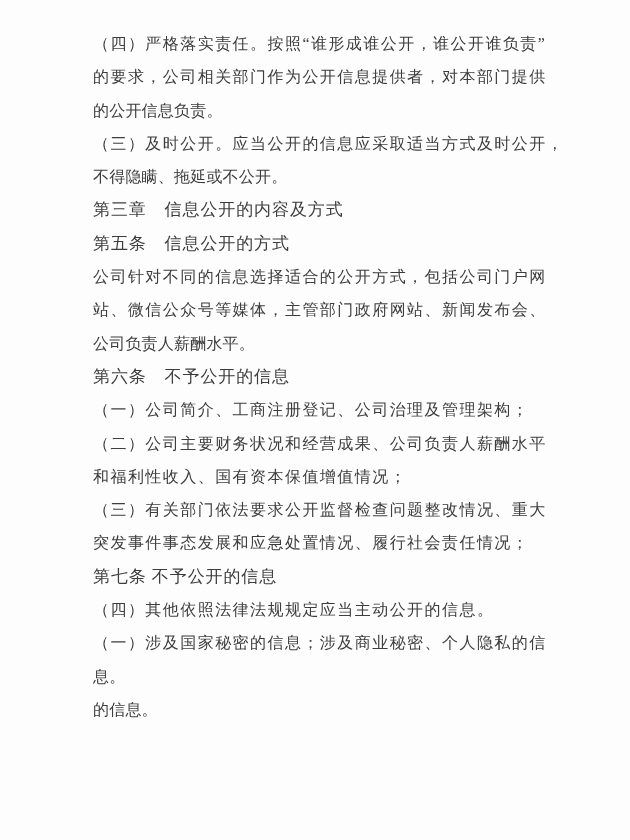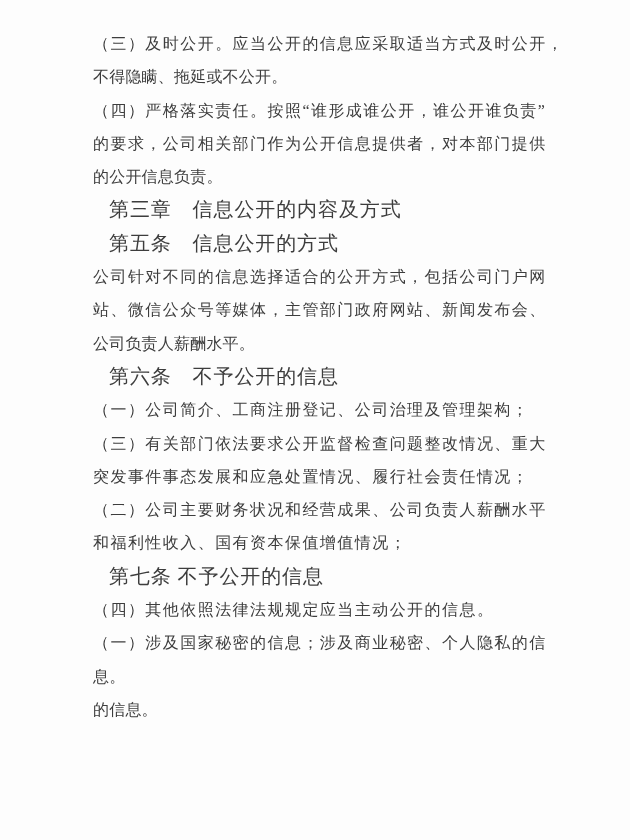--- a/index.html
+++ b/index.html
@@ -28,40 +28,39 @@
     white-space: nowrap;
     text-rendering: optimizeLegibility;
   }
   .line.fill {
     letter-spacing: 1.45px;
   }
   .line.compact {
     letter-spacing: 0.2px;
   }
   .line.heading {
-    font-size: 20px;
+    font-size: 17px;
     letter-spacing: 0.9px;
-    margin-left: 16px;
   }
   .para { margin: 0; padding: 0; }
 </style>
 </head>
 <body>
 
 <div class="page">
 
   <div class="para">
-    <div class="line fill">（三）及时公开。应当公开的信息应采取适当方式及时公开，</div>
-    <div class="line compact">不得隐瞒、拖延或不公开。</div>
+    <div class="line fill">（四）严格落实责任。按照“谁形成谁公开，谁公开谁负责”</div>
+    <div class="line fill">的要求，公司相关部门作为公开信息提供者，对本部门提供</div>
+    <div class="line compact">的公开信息负责。</div>
   </div>
 
   <div class="para">
-    <div class="line fill">（四）严格落实责任。按照“谁形成谁公开，谁公开谁负责”</div>
-    <div class="line fill">的要求，公司相关部门作为公开信息提供者，对本部门提供</div>
-    <div class="line compact">的公开信息负责。</div>
+    <div class="line fill">（三）及时公开。应当公开的信息应采取适当方式及时公开，</div>
+    <div class="line compact">不得隐瞒、拖延或不公开。</div>
   </div>
 
   <div class="para">
     <div class="line heading">第三章　信息公开的内容及方式</div>
   </div>
 
   <div class="para">
     <div class="line heading">第五条　信息公开的方式</div>
   </div>
 
@@ -73,27 +72,27 @@
 
   <div class="para">
     <div class="line heading">第六条　不予公开的信息</div>
   </div>
 
   <div class="para">
     <div class="line fill">（一）公司简介、工商注册登记、公司治理及管理架构；</div>
   </div>
 
   <div class="para">
-    <div class="line fill">（三）有关部门依法要求公开监督检查问题整改情况、重大</div>
-    <div class="line fill">突发事件事态发展和应急处置情况、履行社会责任情况；</div>
+    <div class="line fill">（二）公司主要财务状况和经营成果、公司负责人薪酬水平</div>
+    <div class="line fill">和福利性收入、国有资本保值增值情况；</div>
   </div>
 
   <div class="para">
-    <div class="line fill">（二）公司主要财务状况和经营成果、公司负责人薪酬水平</div>
-    <div class="line fill">和福利性收入、国有资本保值增值情况；</div>
+    <div class="line fill">（三）有关部门依法要求公开监督检查问题整改情况、重大</div>
+    <div class="line fill">突发事件事态发展和应急处置情况、履行社会责任情况；</div>
   </div>
 
   <div class="para">
     <div class="line heading">第七条 不予公开的信息</div>
   </div>
 
   <div class="para">
     <div class="line fill">（四）其他依照法律法规规定应当主动公开的信息。</div>
   </div>
 

